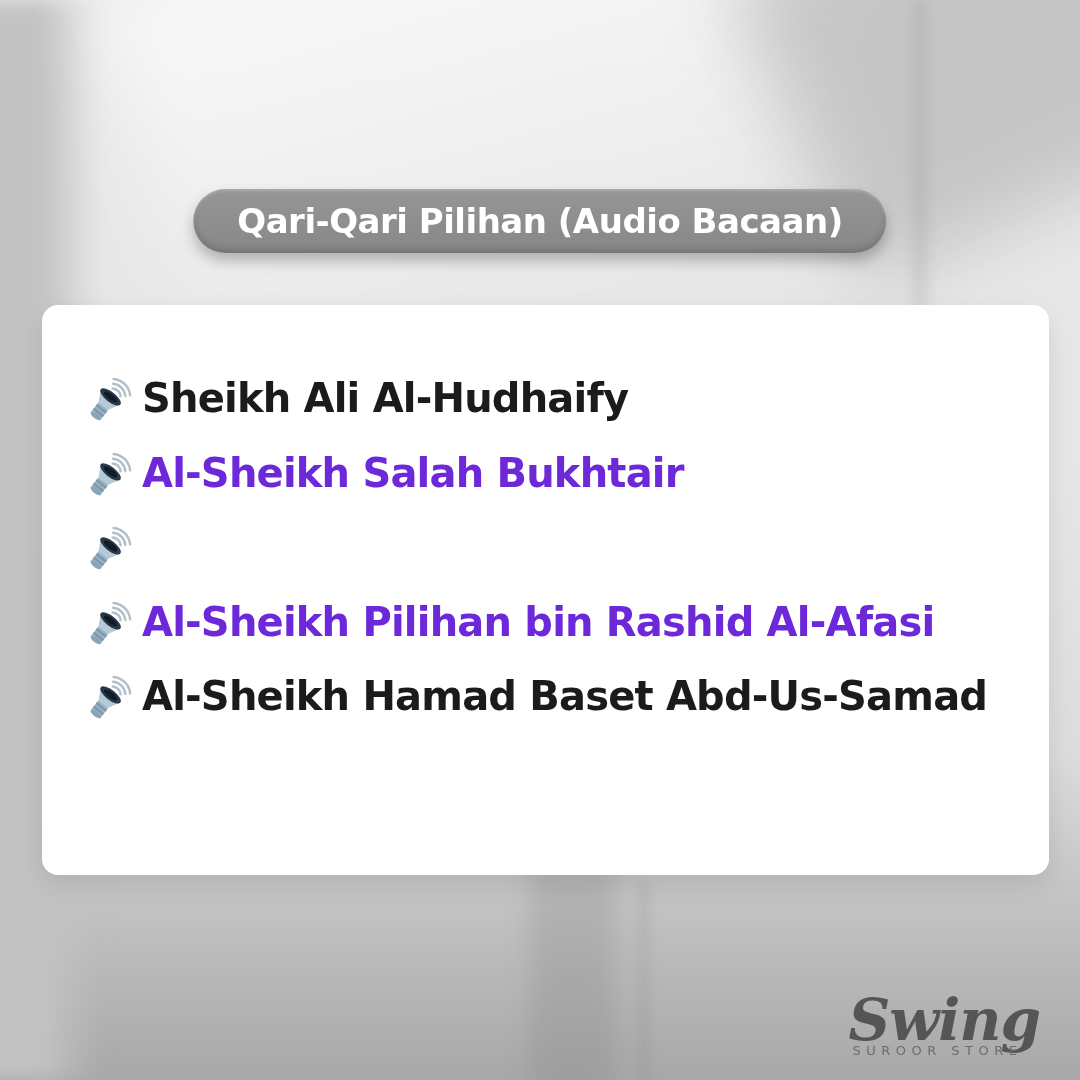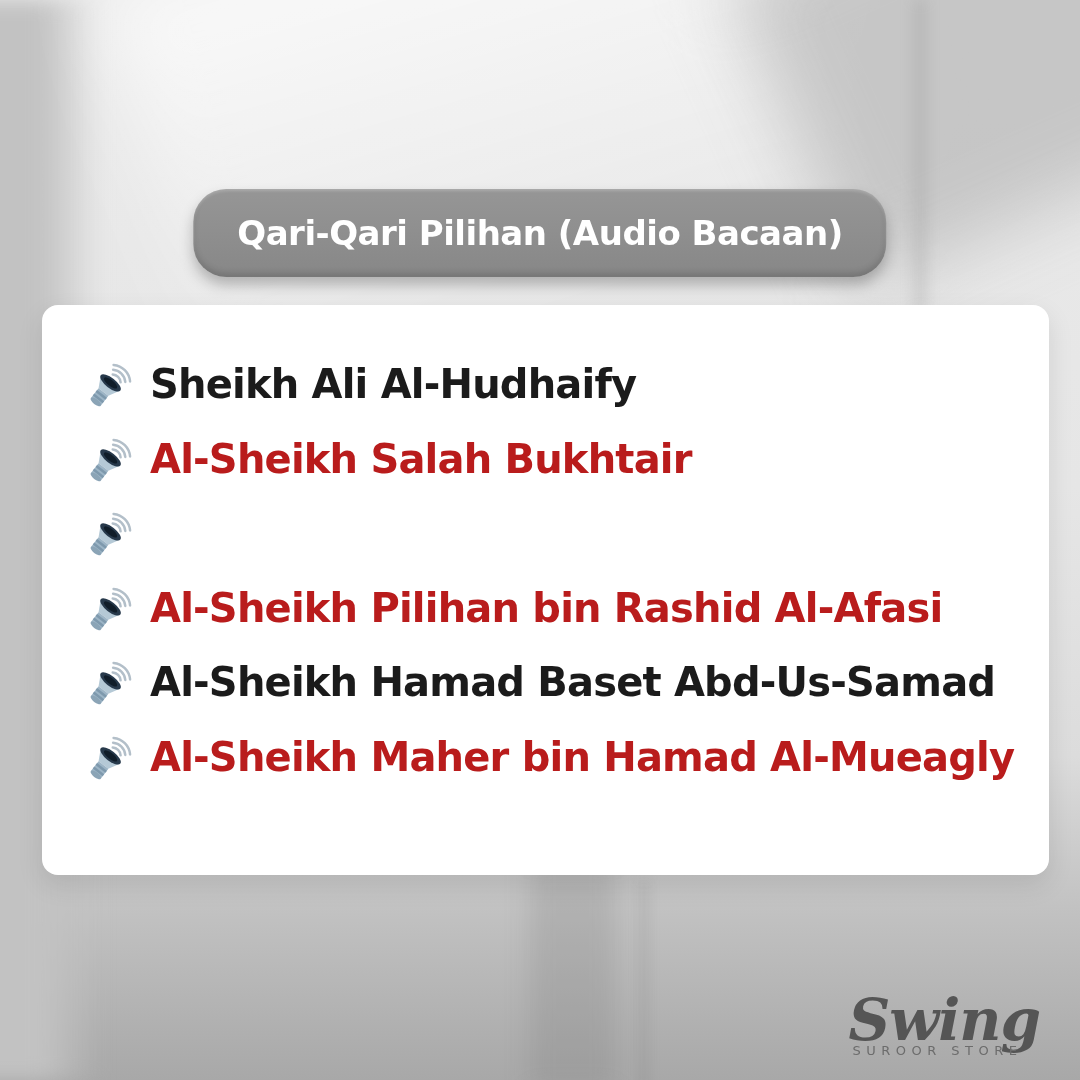--- a/index.html
+++ b/index.html
@@ -17,41 +17,41 @@
     transform:rotate(-16deg);filter:blur(34px);}
   .bg-blob-tr{left:770px;top:-150px;width:560px;height:340px;
     background:#c0c0c0;transform:rotate(-24deg);filter:blur(38px);opacity:.85;}
   .bg-line-top{left:915px;top:0;width:10px;height:310px;background:rgba(140,140,140,.30);filter:blur(7px);}
   .bg-strip-bottom{left:530px;top:860px;width:85px;height:230px;background:rgba(120,120,120,.22);filter:blur(12px);}
   .bg-line-bottom2{left:640px;top:880px;width:8px;height:210px;background:rgba(110,110,110,.18);filter:blur(6px);}
 
   
   .title-pill{
     position:absolute;top:189px;left:50%;transform:translateX(-50%);
-    height:64px;padding:12px 44px;border-radius:33px;
+    height:64px;padding:0 44px;border-radius:33px;
     display:flex;align-items:center;justify-content:center;white-space:nowrap;
     background:linear-gradient(180deg,#969696,#878787);
     box-shadow:0 8px 14px rgba(0,0,0,.25), inset 0 2px 3px rgba(255,255,255,.22), inset 0 -4px 6px rgba(0,0,0,.14);
   }
   .title-pill span{
     color:#ffffff;font-size:34px;font-weight:700;letter-spacing:-.5px;
   }
 
   
   .card{
     position:absolute;left:42px;top:305px;width:1007px;height:570px;
     background:#ffffff;border-radius:16px;
     box-shadow:0 10px 26px rgba(0,0,0,.10);
     box-sizing:border-box;padding:56px 24px 0 44px;
   }
-  .row{display:flex;align-items:flex-start;height:74.5px;gap:14px;white-space:nowrap;}
+  .row{display:flex;align-items:center;height:74.5px;gap:6px;white-space:nowrap;}
   .row .spk{flex:0 0 auto;width:50px;height:46px;}
   .row .lbl{font-size:40px;font-weight:700;letter-spacing:-.8px;}
   .row.dark .lbl{color:#1b1b1b;}
-  .row.gray .lbl{color:#b91c1c;}
+  .row.gray .lbl{color:#6d28d9;}
 
   
   .logo{position:absolute;right:40px;bottom:22px;text-align:left;}
   .logo-script{
     font-family:"DejaVu Serif","Liberation Serif",serif;
     font-style:italic;font-weight:700;font-size:58px;line-height:58px;
     color:#555555;letter-spacing:-1px;
   }
   .logo-sub{
     margin-top:-6px;padding-left:4px;
@@ -123,26 +123,20 @@
       <span class="lbl">Al-Sheikh Pilihan bin Rashid Al-Afasi</span>
     </div>
 
     <div class="row dark">
       <svg class="spk">
           <use href="#spk"></use>
         </svg>
       <span class="lbl">Al-Sheikh Hamad Baset Abd-Us-Samad</span>
     </div>
 
-    <div class="row gray">
-      <svg class="spk">
-          <use href="#spk"></use>
-        </svg>
-      <span class="lbl">Al-Sheikh Maher bin Hamad Al-Mueagly</span>
-    </div>
 
   </div>
 
   <div class="logo">
     <div class="logo-script">Swing</div>
     <div class="logo-sub">SUROOR STORE</div>
   </div>
 
 </div>
 

